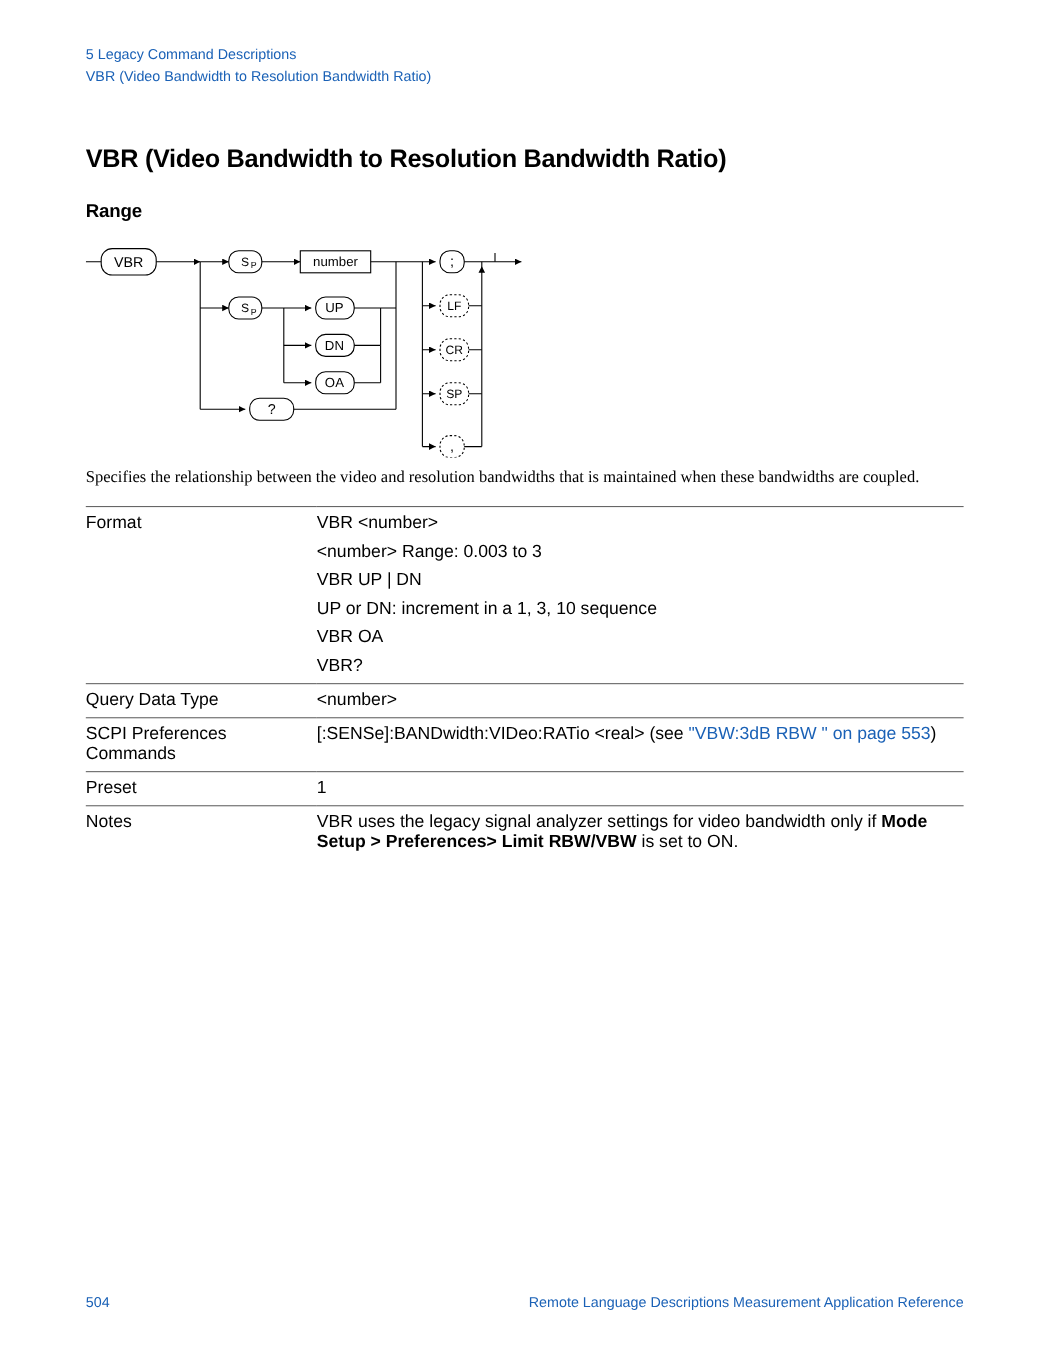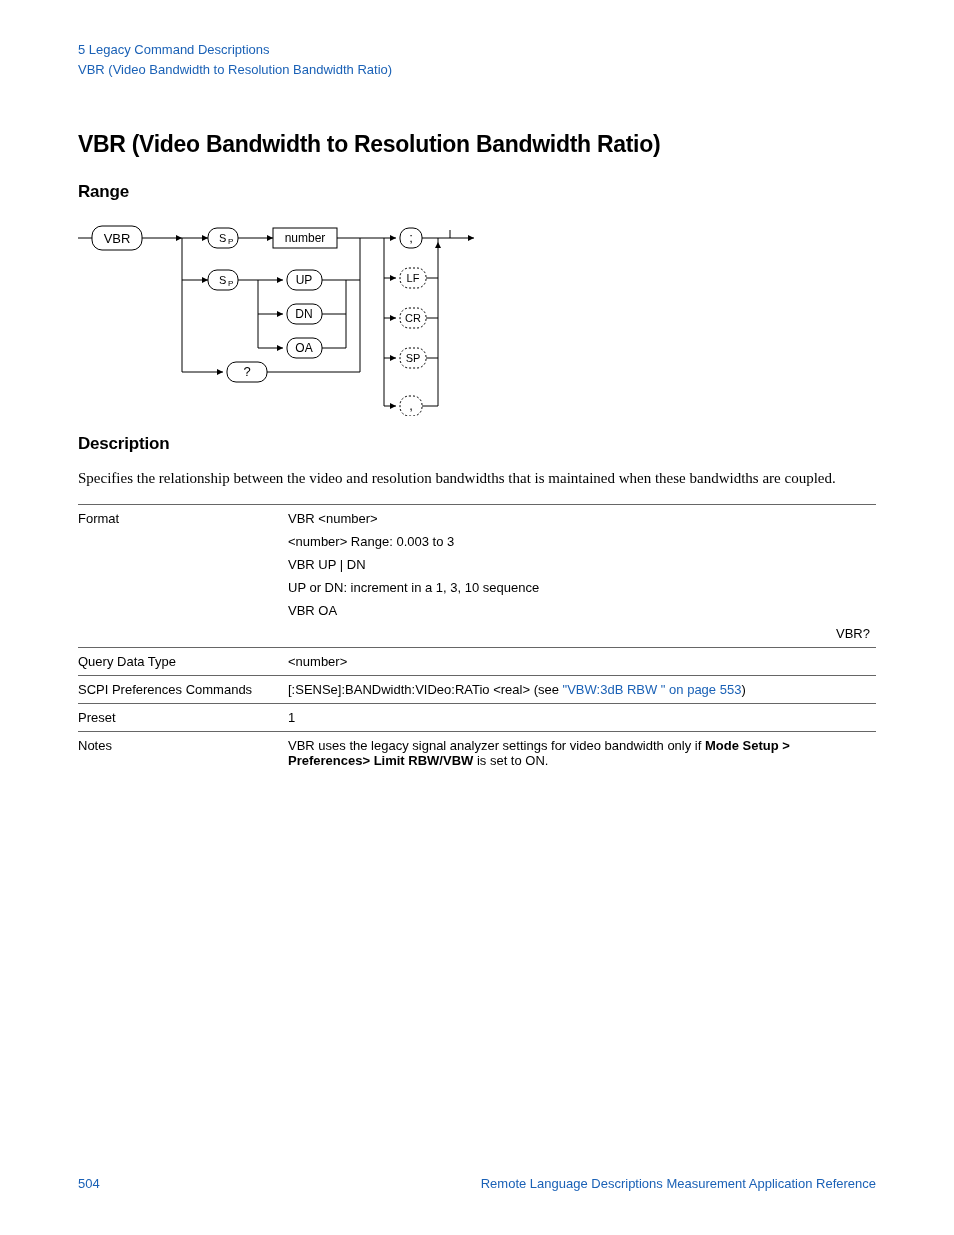--- a/index.html
+++ b/index.html
@@ -40,38 +40,38 @@
   .diagram-box svg { display: block; }
   .body-text {
     font-family: Georgia, 'Times New Roman', serif;
     font-size: 15px;
     line-height: 1.45;
     margin-bottom: 14px;
   }
   table.params {
     width: 100%;
     border-collapse: collapse;
-    font-size: 13px;
+    font-size: 16px;
   }
   table.params td {
     border-top: 1px solid #666;
     padding: 6px 6px 6px 0;
     vertical-align: top;
   }
   table.params tr:last-child td {
     border-bottom: none;
   }
   table.params td.lbl {
     width: 210px;
     font-weight: normal;
   }
   .fmt-lines div {
     margin-bottom: 8px;
   }
-  .fmt-lines div:last-child { margin-bottom: 0; text-align: right; }
+  .fmt-lines div:last-child { margin-bottom: 0; }
   a.link { color: #1a61b6; text-decoration: none; }
   .footer {
     position: absolute;
     bottom: 44px;
     left: 78px;
     right: 78px;
     display: flex;
     justify-content: space-between;
     font-size: 13px;
     color: #1a61b6;
@@ -176,21 +176,20 @@
       <line x1="348" y1="62" x2="360" y2="62" stroke="#000"></line>
       <line x1="348" y1="102" x2="360" y2="102" stroke="#000"></line>
       <line x1="348" y1="142" x2="360" y2="142" stroke="#000"></line>
       <line x1="344" y1="190" x2="360" y2="190" stroke="#000"></line>
       <line x1="360" y1="190" x2="360" y2="22" stroke="#000"></line>
       <path d="M360,26 L357,32 L363,32 Z" fill="#000"></path>
     </svg>
   </div>
 
 
-  <h2 class="section">Description</h2>
   <p class="body-text">Specifies the relationship between the video and resolution bandwidths that is maintained when these bandwidths are coupled.</p>
 
   <table class="params">
     <tbody>
         <tr>
       <td class="lbl">Format</td>
       <td>
         <div class="fmt-lines">
           <div>VBR &lt;number&gt;</div>
           <div>&lt;number&gt; Range: 0.003 to 3</div>

